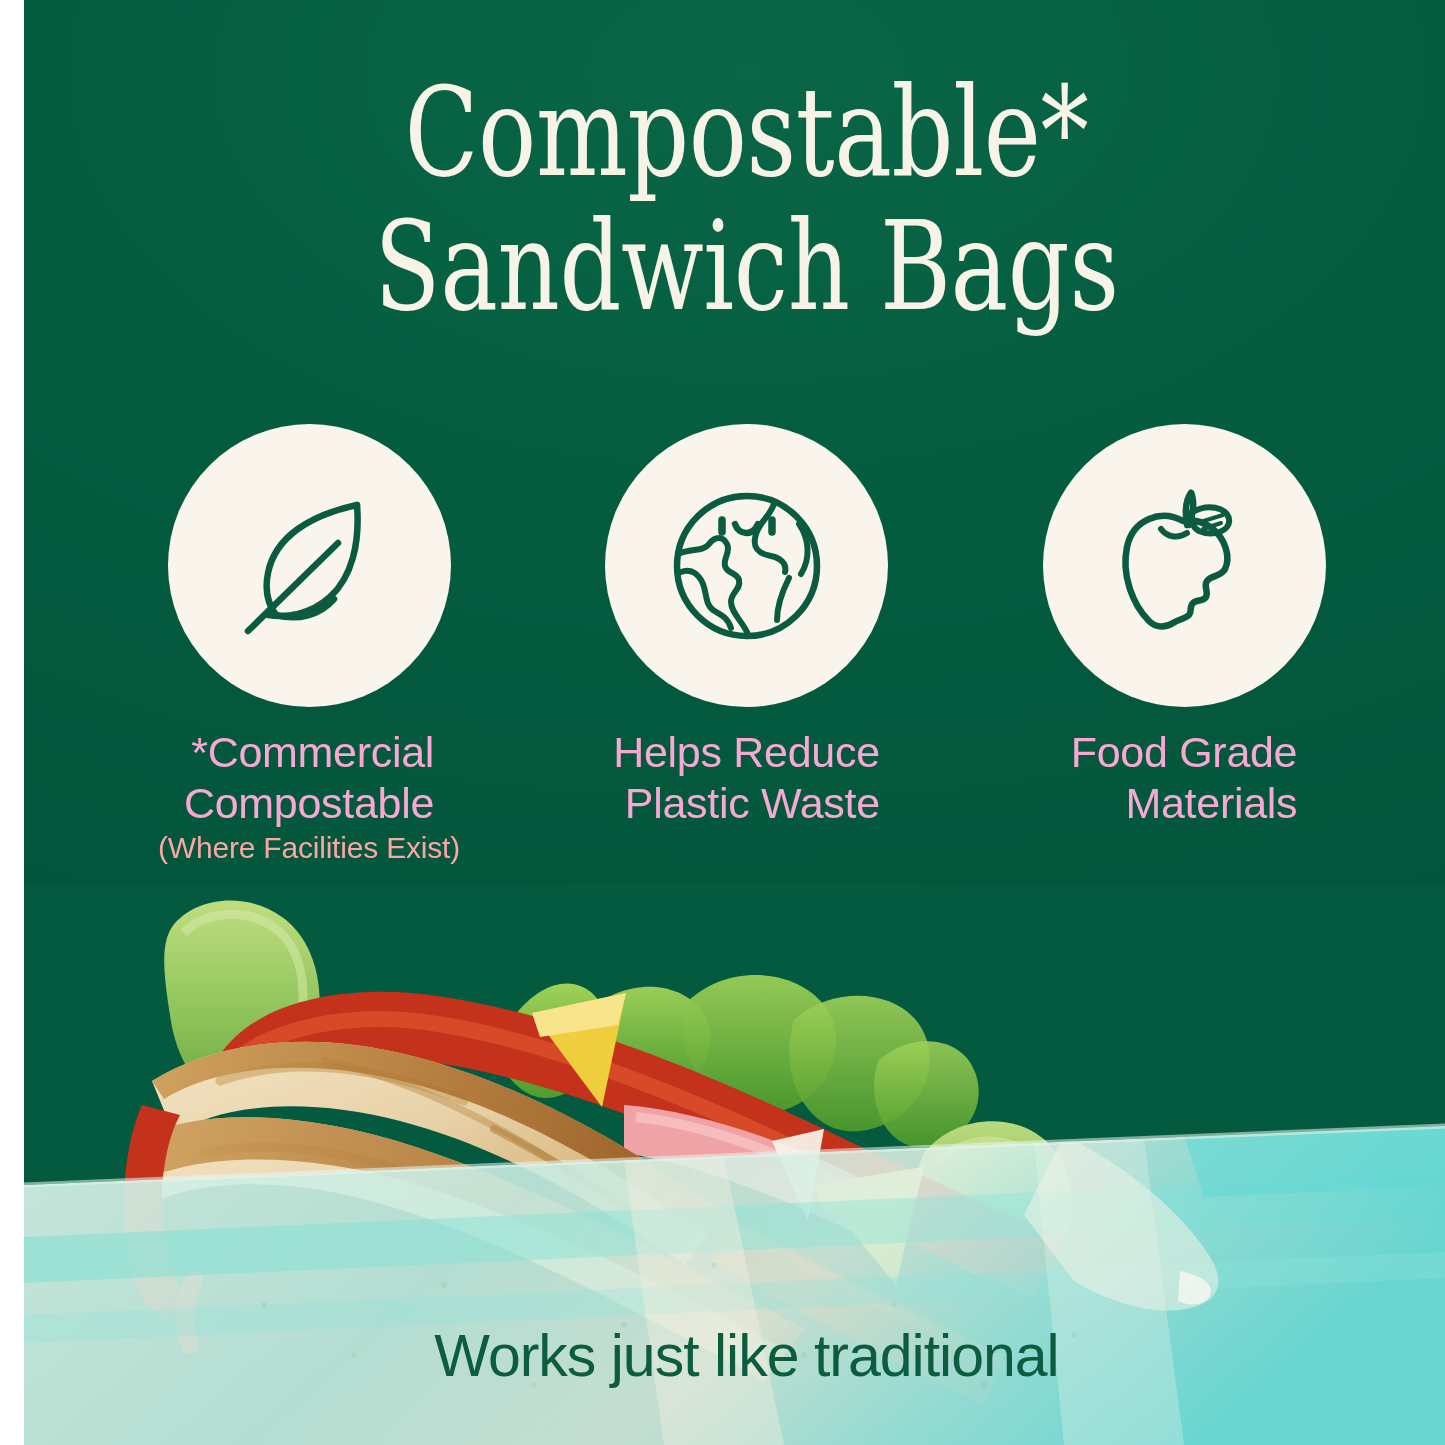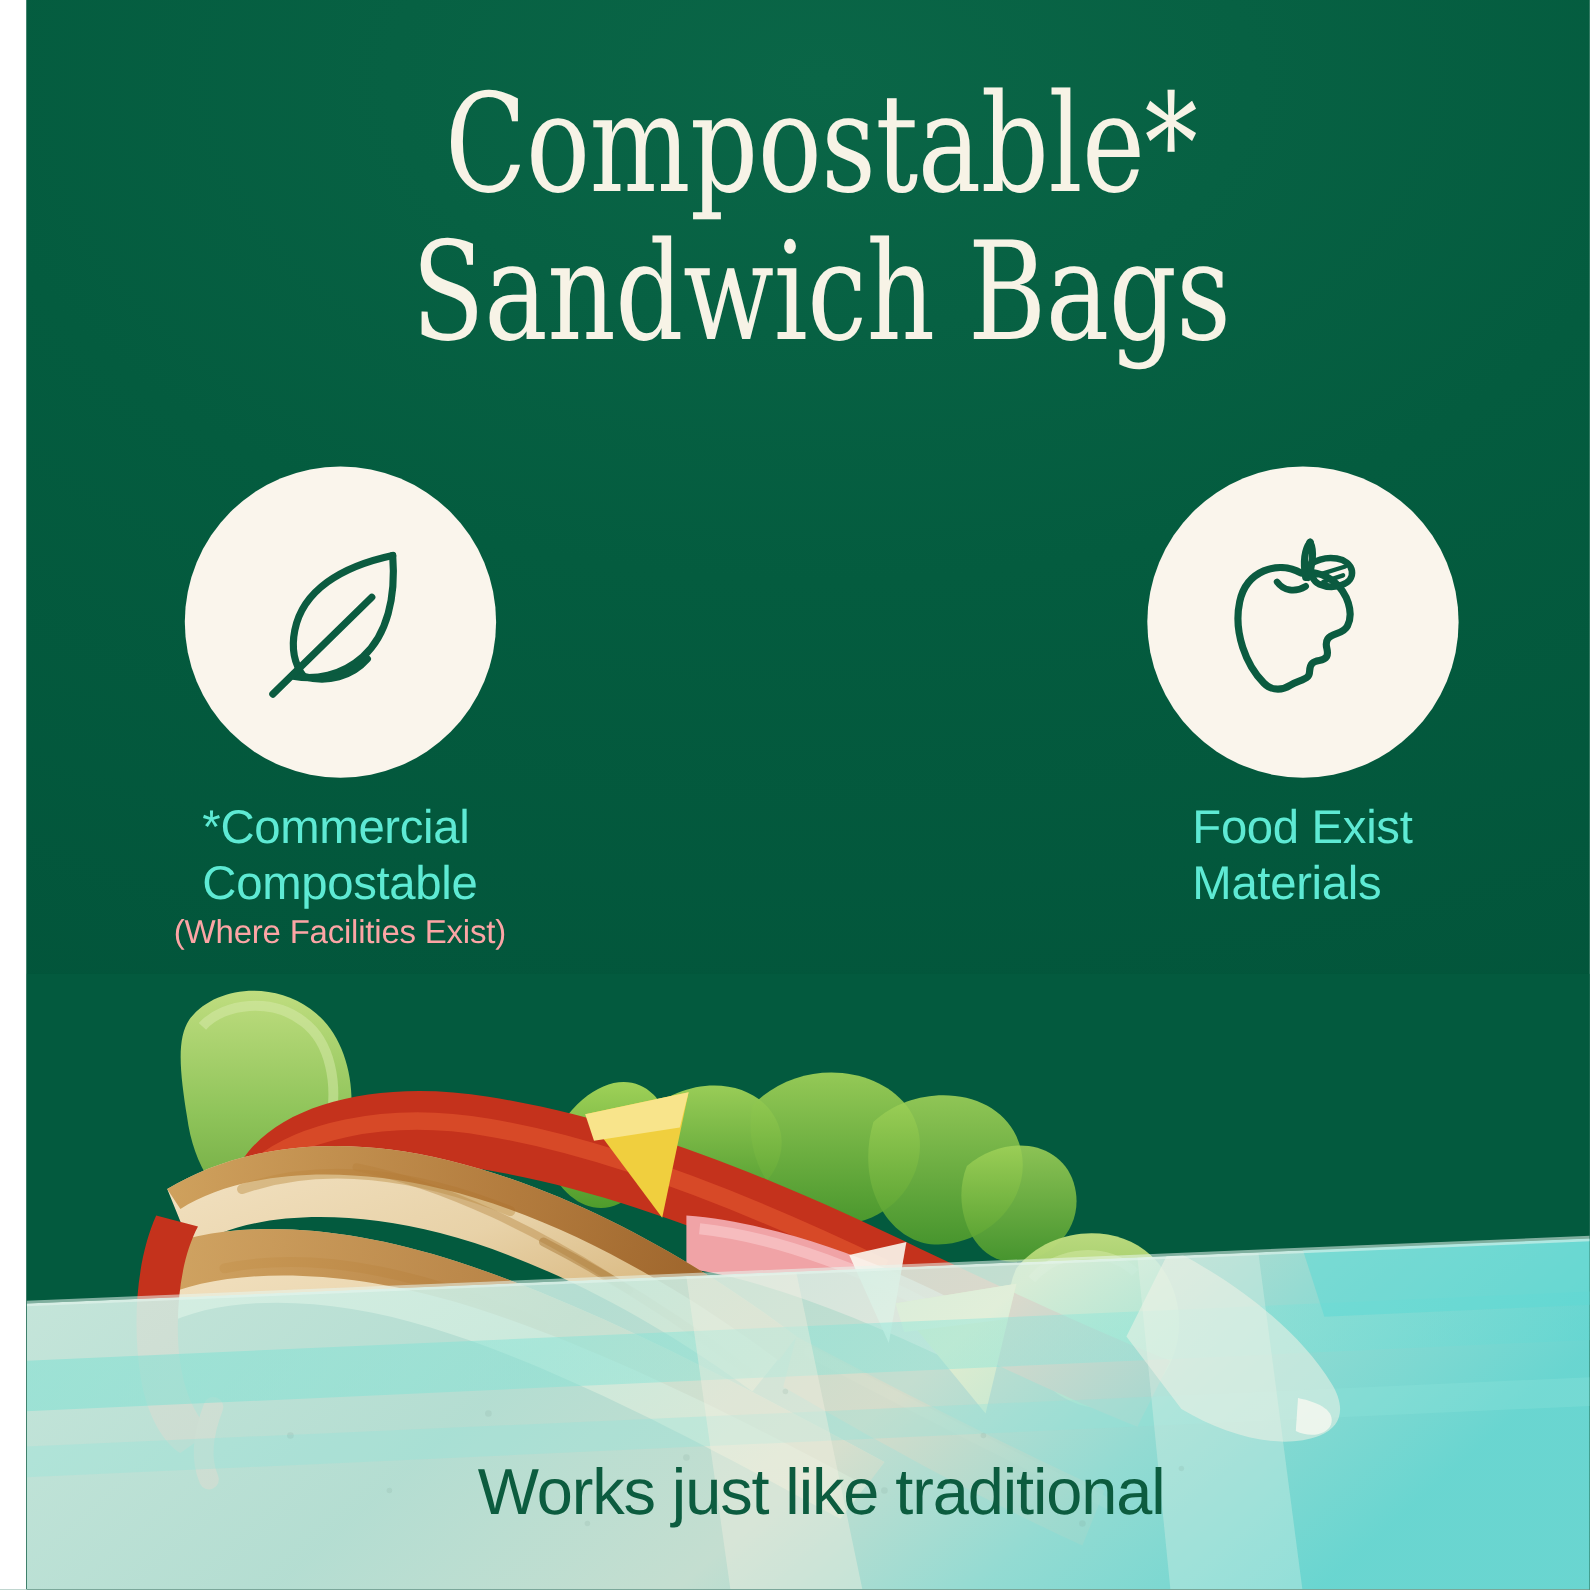--- a/index.html
+++ b/index.html
@@ -76,22 +76,22 @@
     background: #faf5ec;
     display: flex;
     align-items: center;
     justify-content: center;
     flex: 0 0 auto;
   }
   .badge svg { display: block; }
 
   .caption {
     margin-top: 20px;
-    text-align: left;
-    color: #5eead4;
+    text-align: right;
+    color: #f9a8d4;
     font-size: 43px;
     line-height: 1.18;
     font-weight: 400;
     letter-spacing: -0.3px;
     white-space: pre-line;
   }
   .subcaption {
     margin-top: 2px;
     text-align: center;
     color: #fca5a5;
@@ -153,20 +153,45 @@
             <path d="M52 134 C74 140, 96 134, 110 118" stroke="#0B5B40" stroke-width="6.5" stroke-linecap="round" fill="none"></path>
             <path d="M114 62 L24 150" stroke="#0B5B40" stroke-width="6.5" stroke-linecap="round" fill="none"></path>
           </svg>
         </span>
       </div>
       <div class="caption">*Commercial
 Compostable</div>
       <div class="subcaption">(Where Facilities Exist)</div>
     </div>
 
+    <div class="feature">
+      <div class="badge">
+        <span>
+          <svg width="172" height="172" viewBox="0 0 172 172" fill="none">
+            <circle cx="86" cy="86" r="70" stroke="#0B5B40" stroke-width="6.5" fill="none"></circle>
+
+            <path d="M61 40 L61 52" stroke="#0B5B40" stroke-width="7.5" stroke-linecap="round"></path>
+            <path d="M111 40 L111 52" stroke="#0B5B40" stroke-width="7.5" stroke-linecap="round"></path>
+
+            <path d="M74 44 C78 56, 92 56, 97 44" stroke="#0B5B40" stroke-width="6.5" stroke-linecap="round" fill="none"></path>
+
+            <path d="M17 74 C31 68, 42 72, 48 64 C54 56, 62 56, 66 64 C70 72, 62 78, 64 86
+                     C66 94, 76 92, 78 100 C80 110, 70 112, 70 122 C70 132, 80 140, 86 152" stroke="#0B5B40" stroke-width="6" stroke-linecap="round" stroke-linejoin="round" fill="none"></path>
+            <path d="M20 92 C30 88, 38 94, 42 104 C46 114, 44 124, 52 130 C58 134, 66 136, 70 148" stroke="#0B5B40" stroke-width="6" stroke-linecap="round" stroke-linejoin="round" fill="none"></path>
+
+            <path d="M113 24 C108 38, 96 44, 94 58 C92 70, 100 74, 110 76 C120 78, 126 84, 124 92" stroke="#0B5B40" stroke-width="6" stroke-linecap="round" stroke-linejoin="round" fill="none"></path>
+            <path d="M138 44 C148 58, 150 78, 140 94" stroke="#0B5B40" stroke-width="6" stroke-linecap="round" fill="none"></path>
+            <path d="M128 98 C122 110, 116 124, 116 140" stroke="#0B5B40" stroke-width="6" stroke-linecap="round" fill="none"></path>
+          </svg>
+        </span>
+      </div>
+      <div class="caption">Helps Reduce
+Plastic Waste</div>
+      <div class="subcaption"></div>
+    </div>
 
     <div class="feature">
       <div class="badge">
         <span>
           <svg width="170" height="170" viewBox="0 0 170 170" fill="none">
 
             <path d="M84 40 C62 28, 34 38, 28 66 C22 94, 34 124, 50 140
                      C58 148, 68 146, 74 142 C80 138, 86 138, 90 134
                      C93 131, 90 126, 94 122 C98 118, 104 121, 107 116
                      C110 110, 104 106, 108 100 C112 94, 122 96, 126 88
@@ -176,21 +201,21 @@
             <path d="M92 12 C96 20, 94 34, 90 44" stroke="#0B5B40" stroke-width="6.5" stroke-linecap="round" fill="none"></path>
 
             <path d="M92 32 C108 22, 128 26, 130 38 C132 50, 114 56, 100 50 C94 47, 92 40, 92 32 Z" stroke="#0B5B40" stroke-width="6" stroke-linejoin="round" fill="none"></path>
             <path d="M98 42 L124 34" stroke="#0B5B40" stroke-width="4" stroke-linecap="round"></path>
             <path d="M104 48 L122 42" stroke="#0B5B40" stroke-width="4" stroke-linecap="round"></path>
 
             <path d="M62 48 C68 56, 78 58, 88 52" stroke="#0B5B40" stroke-width="6" stroke-linecap="round" fill="none"></path>
           </svg>
         </span>
       </div>
-      <div class="caption">Food Exist
+      <div class="caption">Food Grade
 Materials</div>
       <div class="subcaption"></div>
     </div>
 
   </div>
 
   <div class="photo">
     <svg viewBox="0 0 1445 560" preserveAspectRatio="none">
       <defs>
         <linearGradient id="breadG" x1="0" y1="0" x2="1" y2="1">

